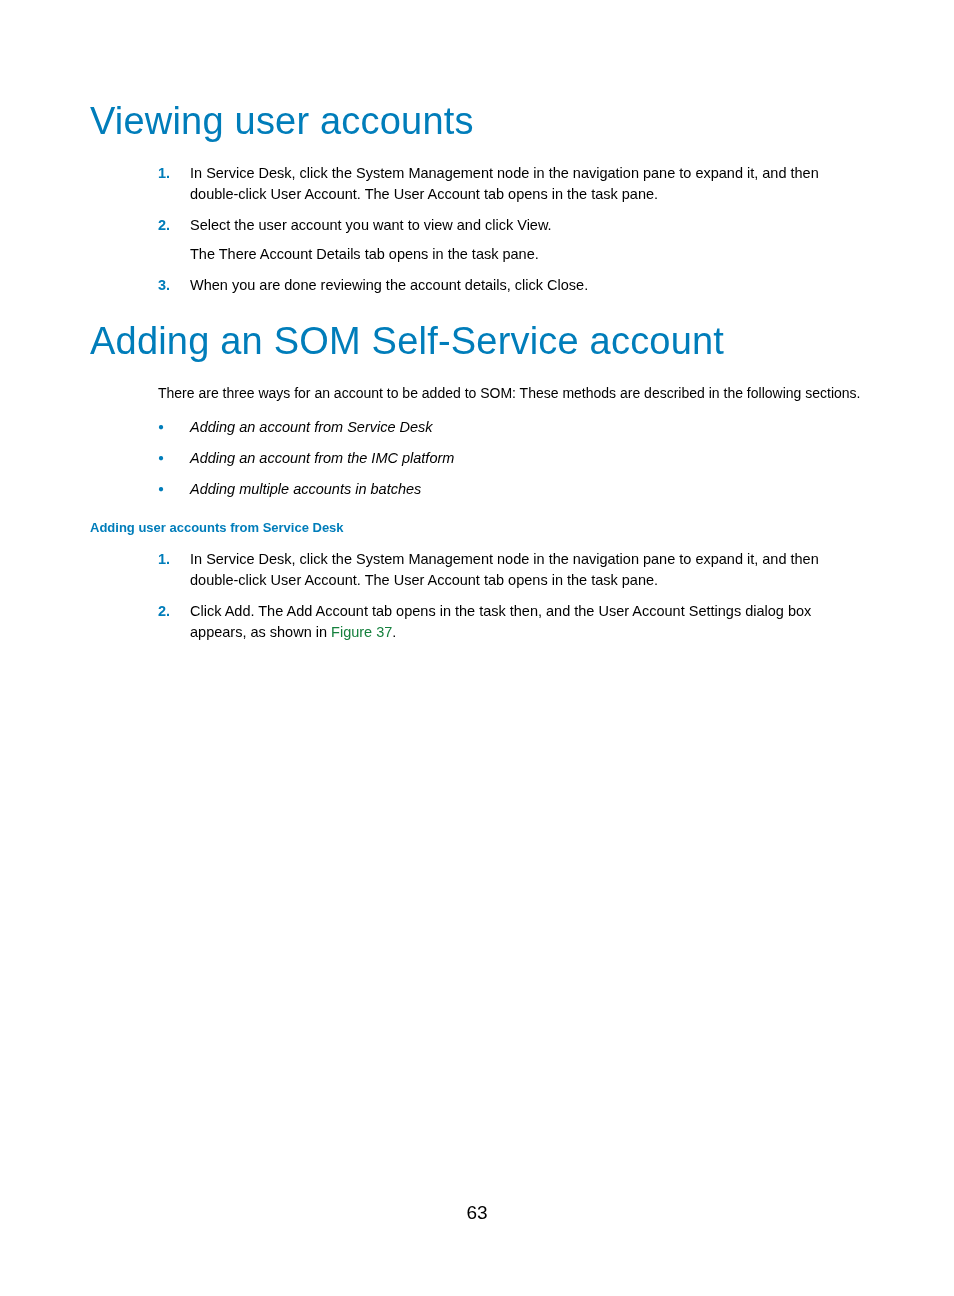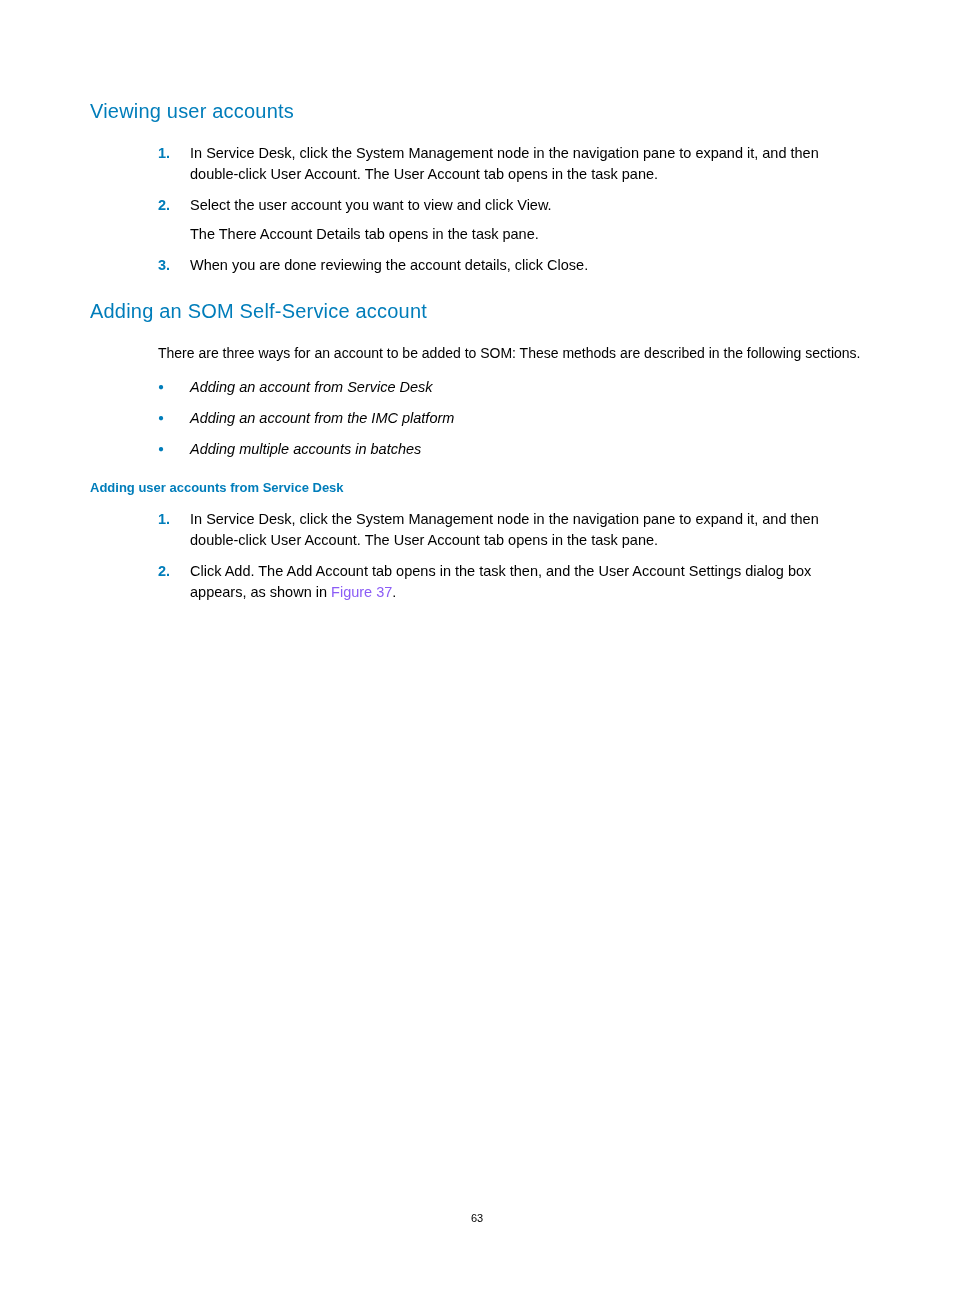--- a/index.html
+++ b/index.html
@@ -11,21 +11,21 @@
     width: 954px;
     height: 1296px;
     position: relative;
   }
   .page {
     padding: 100px 90px 0 90px;
   }
   h1 {
     color: #007dba;
     font-weight: 300;
-    font-size: 20px;
+    font-size: 38px;
     margin: 0 0 20px 0;
     font-family: Arial, Helvetica, sans-serif;
     letter-spacing: 0.2px;
   }
   h3.sub {
     color: #007dba;
     font-weight: 700;
     font-size: 13px;
     margin: 20px 0 14px 0;
   }
@@ -78,28 +78,28 @@
     width: 32px;
     flex-shrink: 0;
     text-align: left;
     padding-top: 3px;
   }
   ul.bullets > li .body {
     flex: 1;
     font-style: italic;
   }
   .bold { font-weight: 400; }
-  .link { color: #8b5cf6; margin-top: 21px; }
+  .link { color: #15803d; margin-top: 21px; }
   .page-number {
     position: absolute;
     bottom: 72px;
     left: 0;
     right: 0;
     text-align: center;
-    font-size: 11px;
+    font-size: 19px;
   }
 </style>
 </head>
 <body>
 
 <div class="page">
 
   <h1>Viewing user accounts</h1>
 
   <div class="content-indent">

